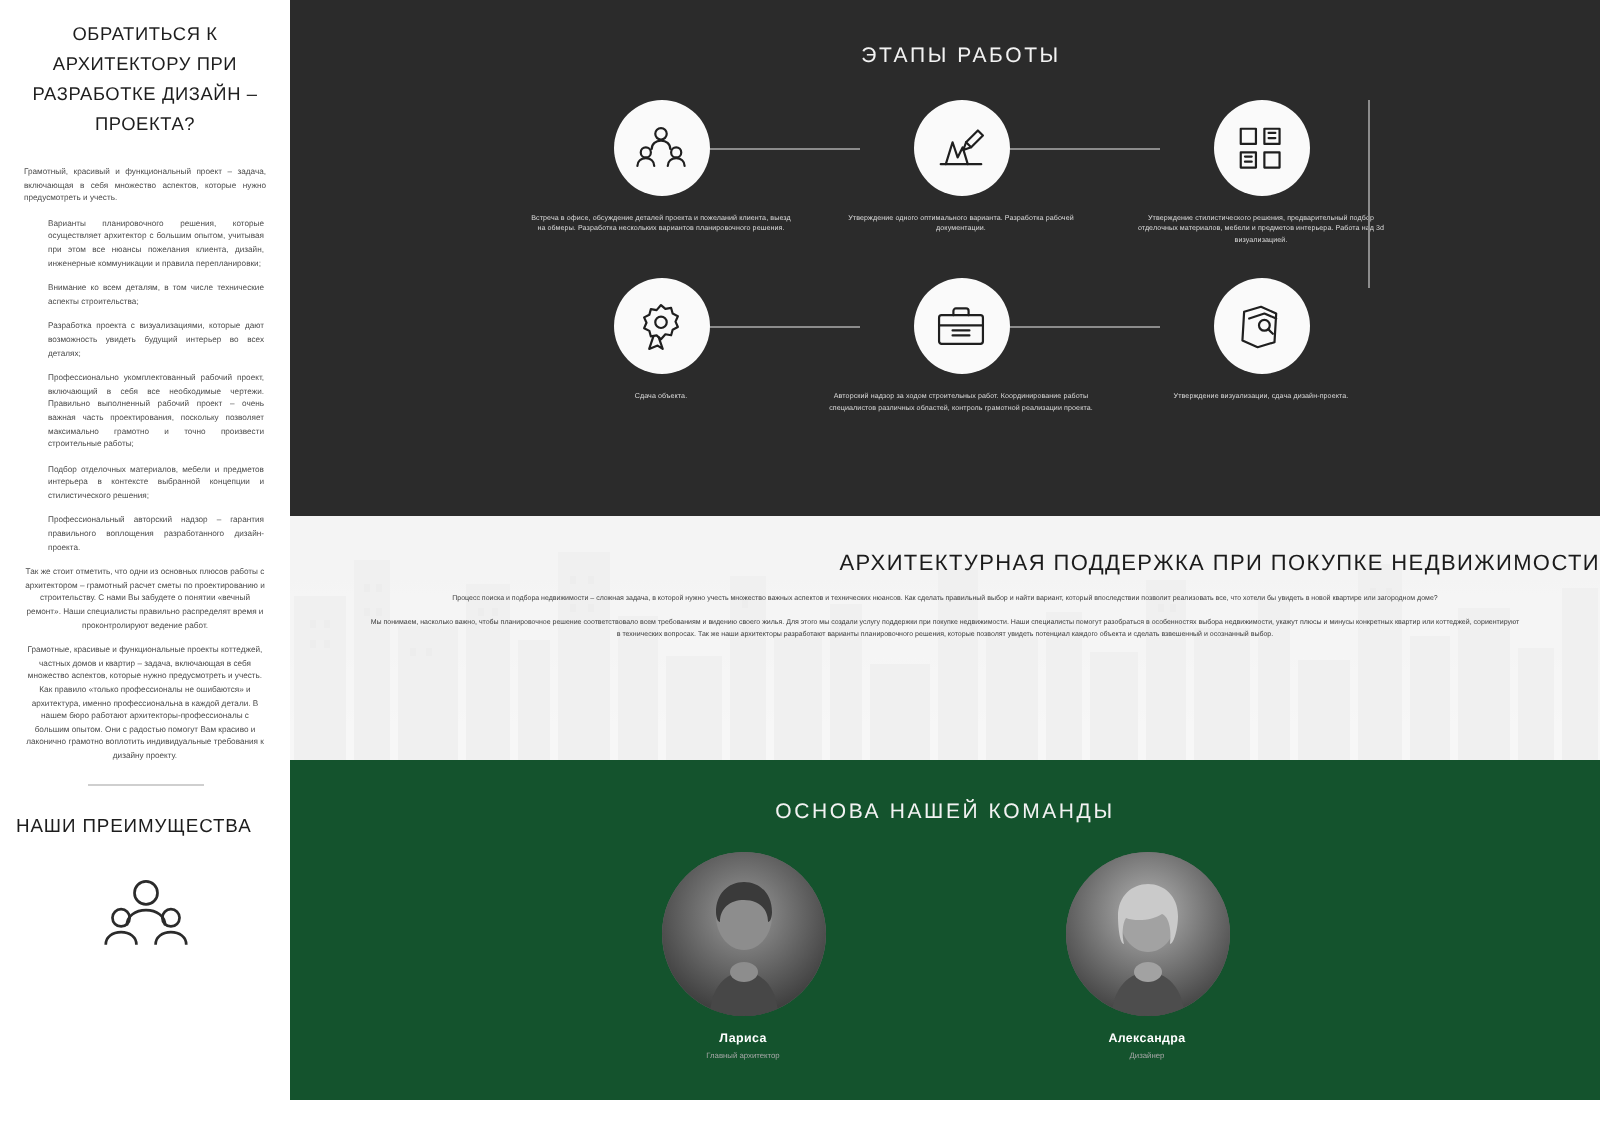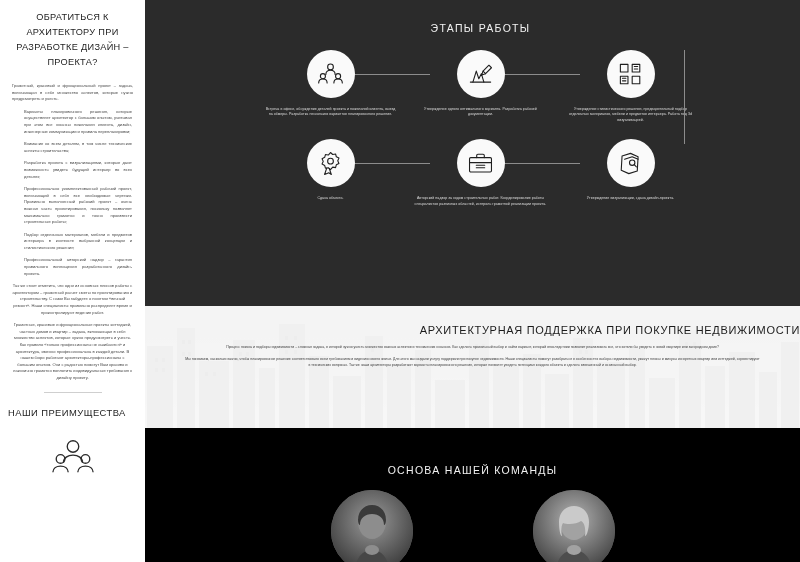--- a/index.html
+++ b/index.html
@@ -38,21 +38,21 @@
   }
   .sb-adv-icon { margin: 16px auto 0 auto; width: 46px; height: 46px; }
   .sb-divider { width: 58px; height: 1px; background: #cfcfcf; margin: 10px auto 0 auto; }
 
   
   .main { flex: 1 1 auto; height: 562px; position: relative; background:#fff; }
 
   
   .stages {
     background: #2b2b2b; color: #fff;
-    height: 306px; position: relative;
+    height: 258px; position: relative;
     padding-top: 22px;
     padding-left: 16px;
   }
   .sec-title {
     text-align: center; font-size: 10.5px; letter-spacing: 1.3px;
     font-weight: 400; color: #f2f2f2;
   }
   .row {
     display: flex; justify-content: center; align-items: flex-start;
     position: relative; margin-top: 16px;
@@ -95,22 +95,22 @@
     text-align: right; font-size: 11px; letter-spacing: .7px; color: #1b1b1b;
   }
   .support-p {
     margin: 9px auto 0 auto; width: 575px;
     font-size: 3.5px; line-height: 5.3px; text-align: center; color: #3c3c3c;
   }
   .support-p.second { margin-top: 7px; }
 
   
   .team {
-    background: #000000; color:#fff;
-    height: 134px; padding-top: 36px; position: relative;
+    background: #14532d; color:#fff;
+    height: 170px; padding-top: 20px; position: relative;
   }
   .team-row { display: flex; justify-content: center; gap: 120px; margin-top: 14px; }
   .member { display: flex; flex-direction: column; align-items: center; }
   .photo {
     width: 82px; height: 82px; border-radius: 50%;
     overflow: hidden; position: relative; background: #6e6e6e;
   }
   .member-name {
     margin-top: 8px; font-size: 6.2px; font-weight: 700; color: #ffffff; letter-spacing: .2px;
   }

